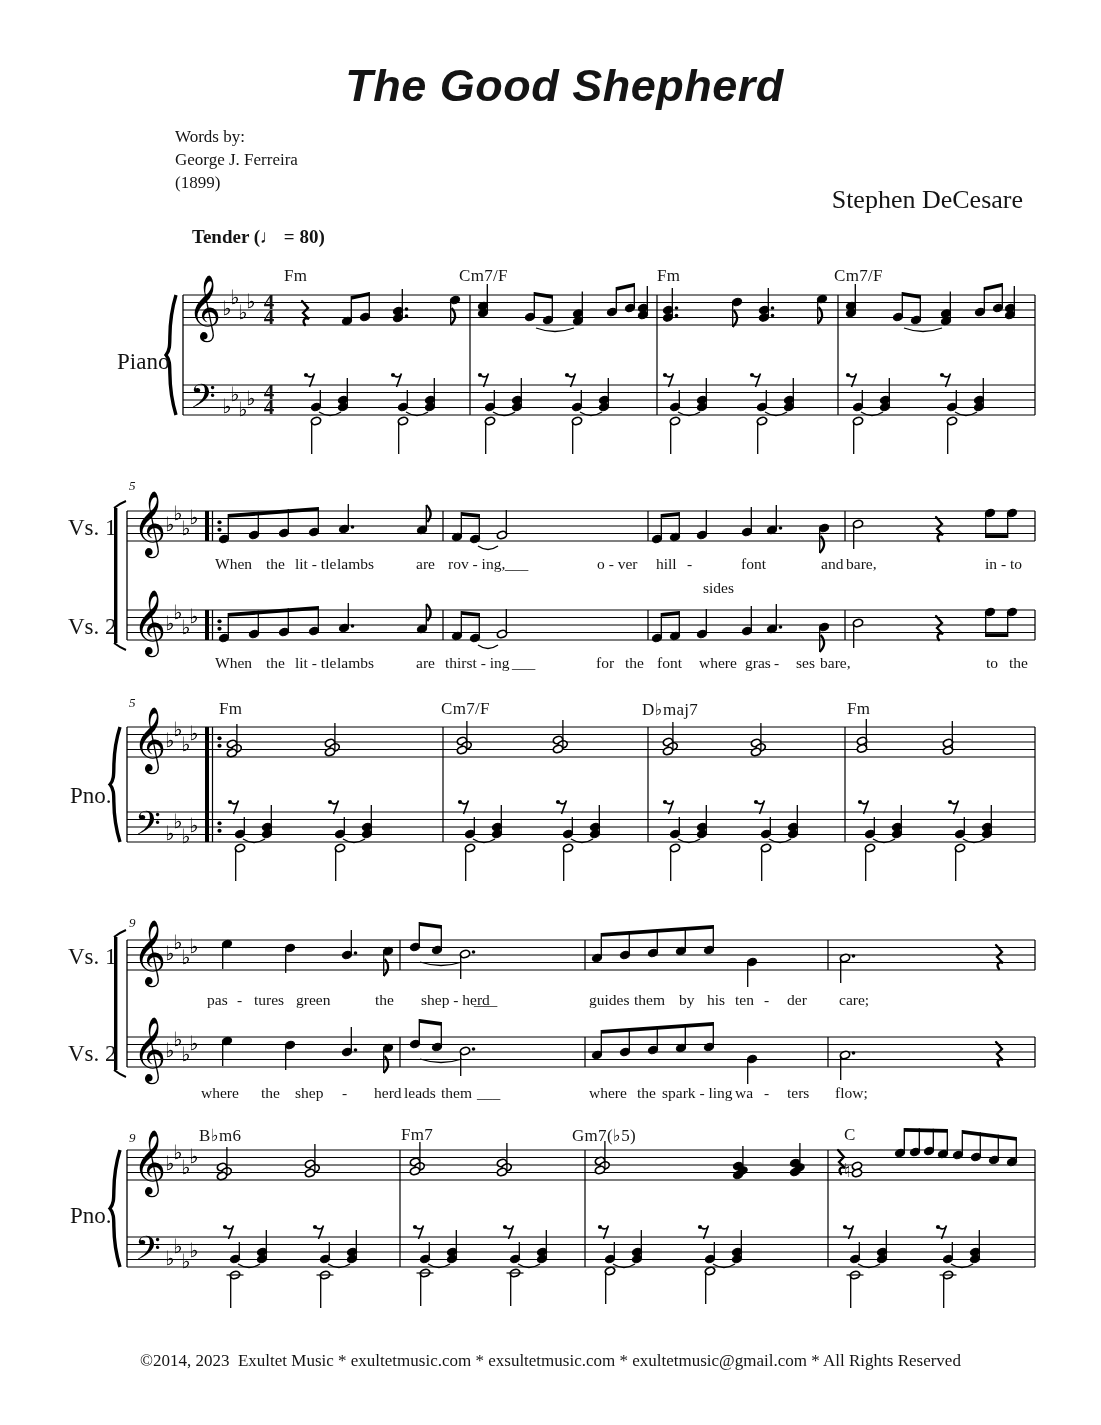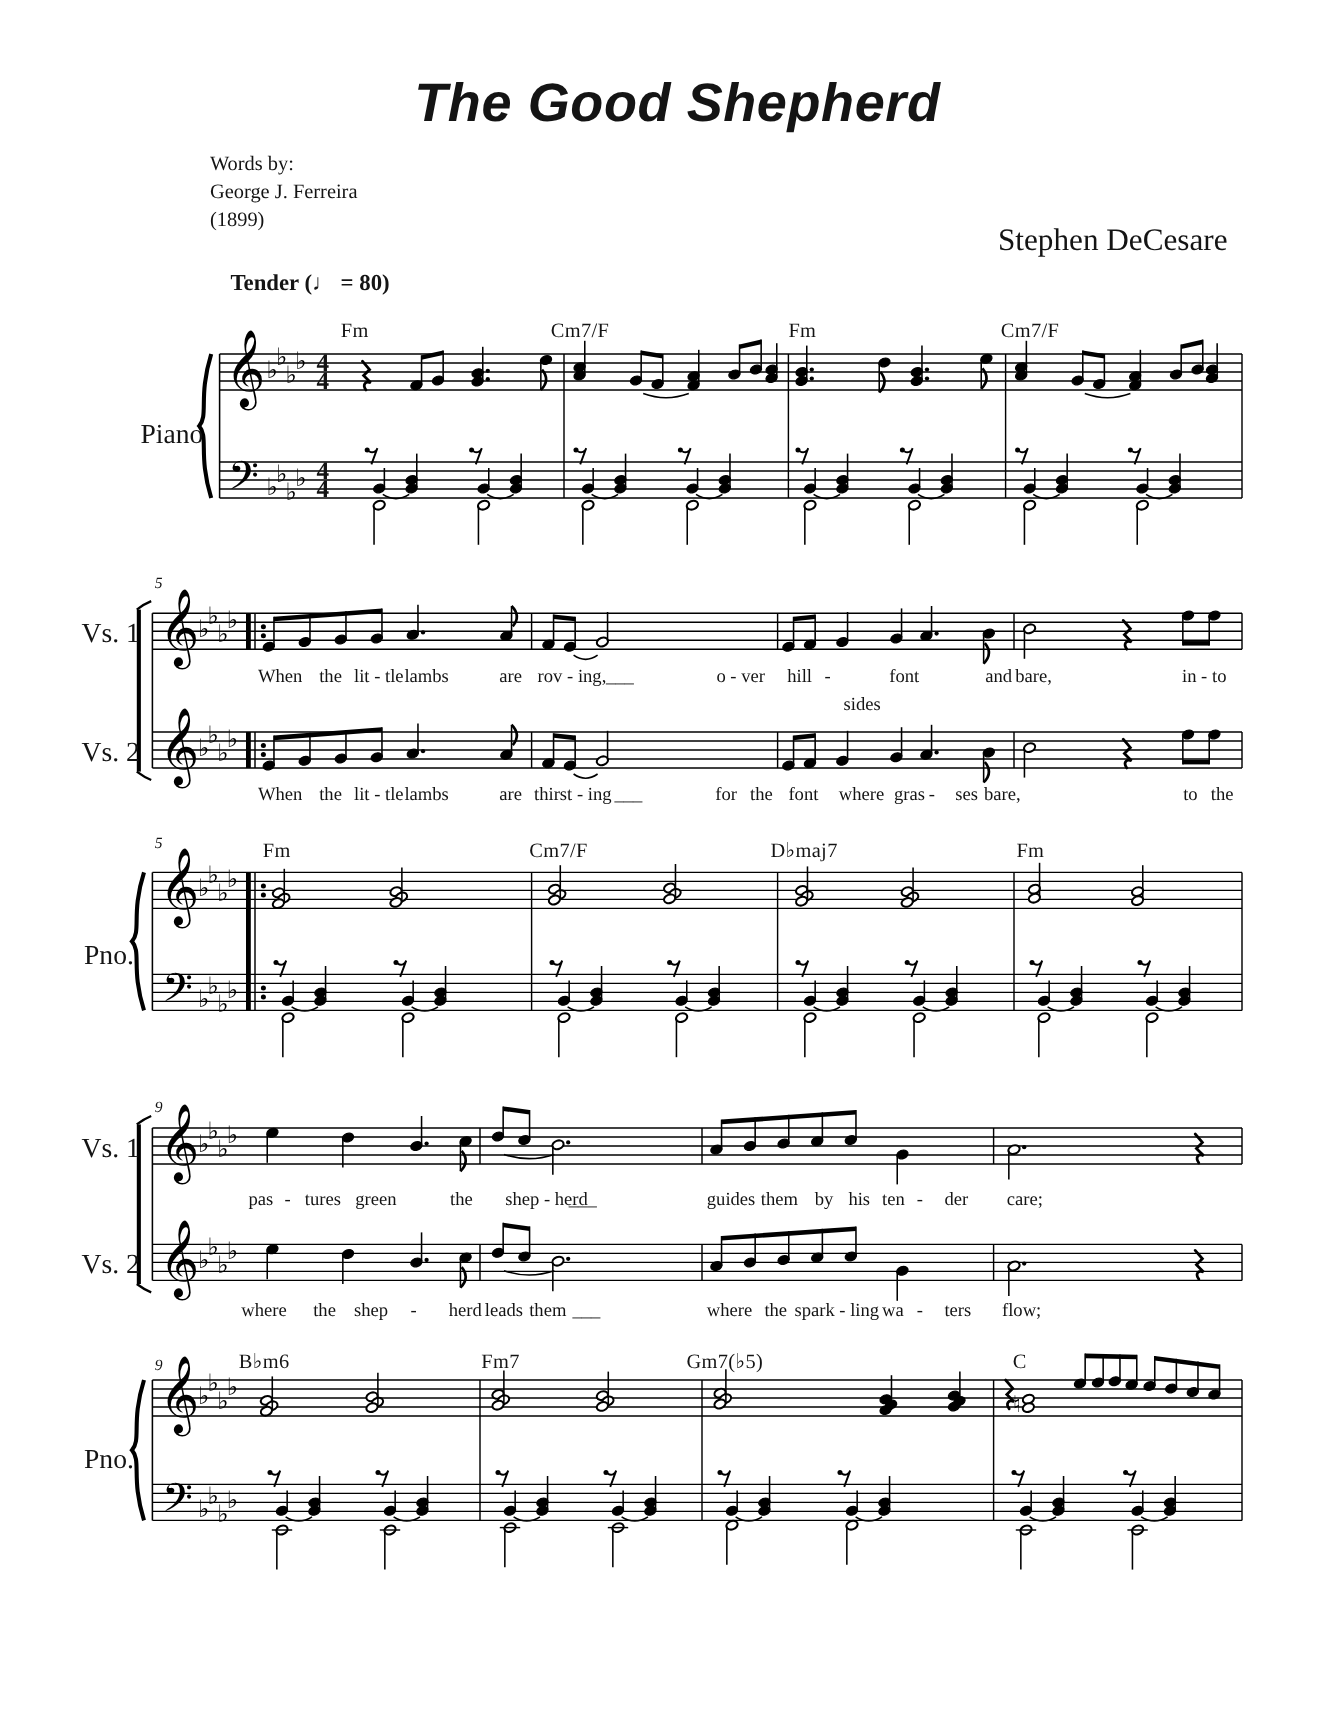--- a/index.html
+++ b/index.html
@@ -843,13 +843,14 @@
   <div class="abs lyr" style="left:441px;top:1084px">them</div>
   <div class="abs lyr" style="left:477px;top:1084px">___</div>
   <div class="abs lyr" style="left:589px;top:1084px">where</div>
   <div class="abs lyr" style="left:637px;top:1084px">the</div>
   <div class="abs lyr" style="left:662px;top:1084px">spark - ling</div>
   <div class="abs lyr" style="left:735px;top:1084px">wa</div>
   <div class="abs lyr" style="left:764px;top:1084px">-</div>
   <div class="abs lyr" style="left:787px;top:1084px">ters</div>
   <div class="abs lyr" style="left:835px;top:1084px">flow;</div>
 
+  <div class="abs footer">©2014, 2023  Exultet Music * exultetmusic.com * exsultetmusic.com * exultetmusic@gmail.com * All Rights Reserved</div>
 </div>
 
 </body></html>

